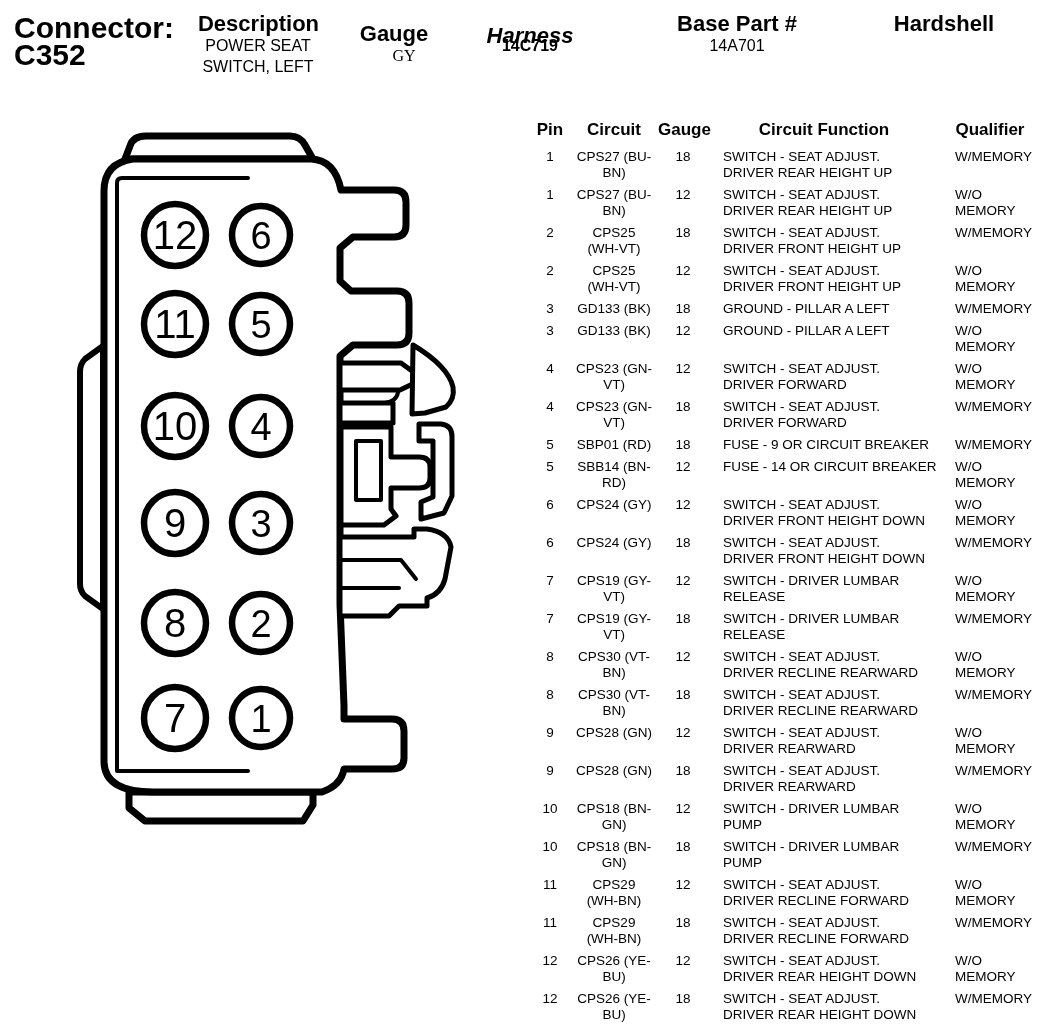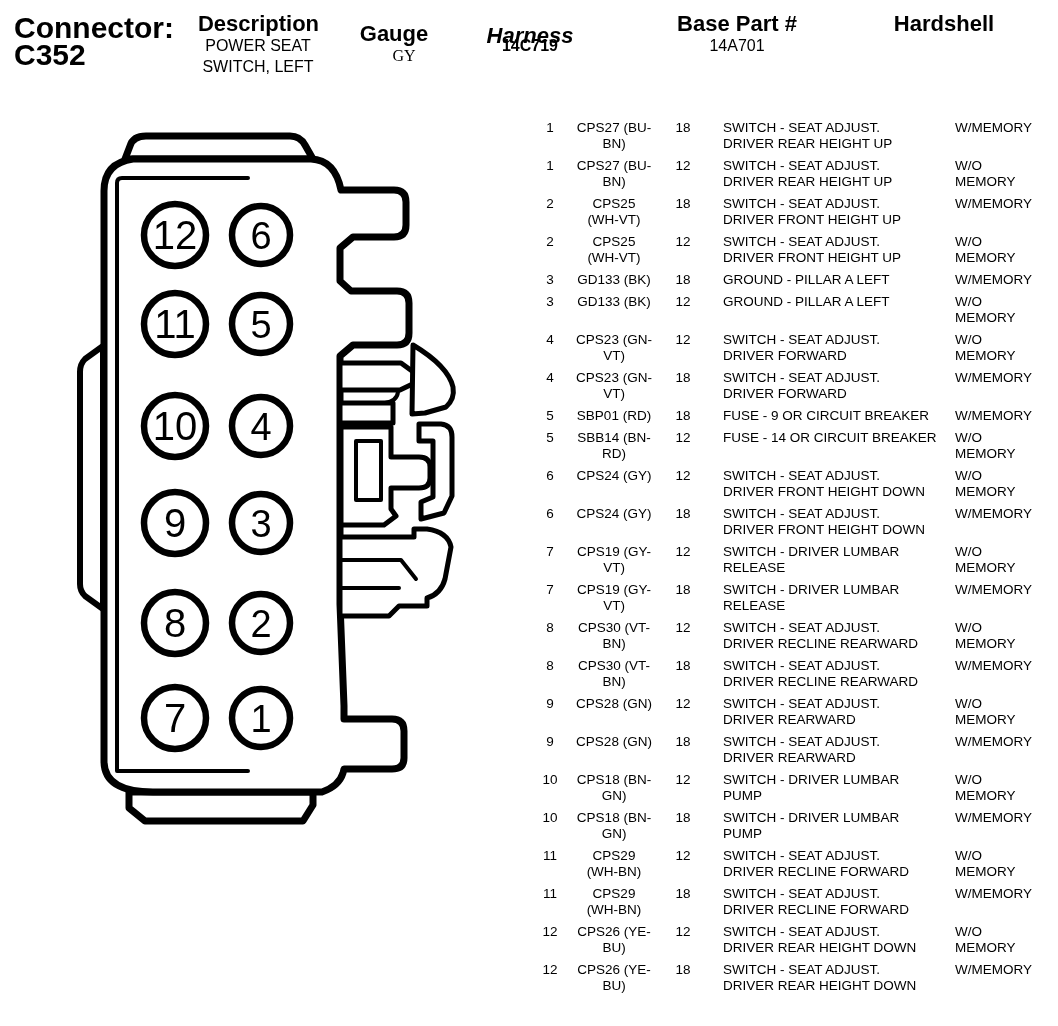--- a/index.html
+++ b/index.html
@@ -108,20 +108,27 @@
         <text x="261" y="537" text-anchor="middle" font-size="38" fill="#000000" stroke="none">3</text>
         <circle cx="261" cy="623" r="29" stroke-width="6.5" fill="#ffffff"></circle>
         <text x="261" y="637" text-anchor="middle" font-size="38" fill="#000000" stroke="none">2</text>
         <circle cx="261" cy="718" r="29" stroke-width="6.5" fill="#ffffff"></circle>
         <text x="261" y="732" text-anchor="middle" font-size="38" fill="#000000" stroke="none">1</text>
       </g>
   </g>
 </svg>
 
 <div class="abs pin-table">
+  <div class="thead">
+    <div class="h">Pin</div>
+    <div class="h">Circuit</div>
+    <div class="h">Gauge</div>
+    <div class="h">Circuit Function</div>
+    <div class="h">Qualifier</div>
+  </div>
   <div>
       <div class="trow">
         <div class="c-pin">1</div>
         <div class="c-circuit">CPS27 (BU-
 BN)</div>
         <div class="c-gauge">18</div>
         <div class="c-func">SWITCH - SEAT ADJUST.
 DRIVER REAR HEIGHT UP</div>
         <div class="c-qual">W/MEMORY</div>
       </div>

